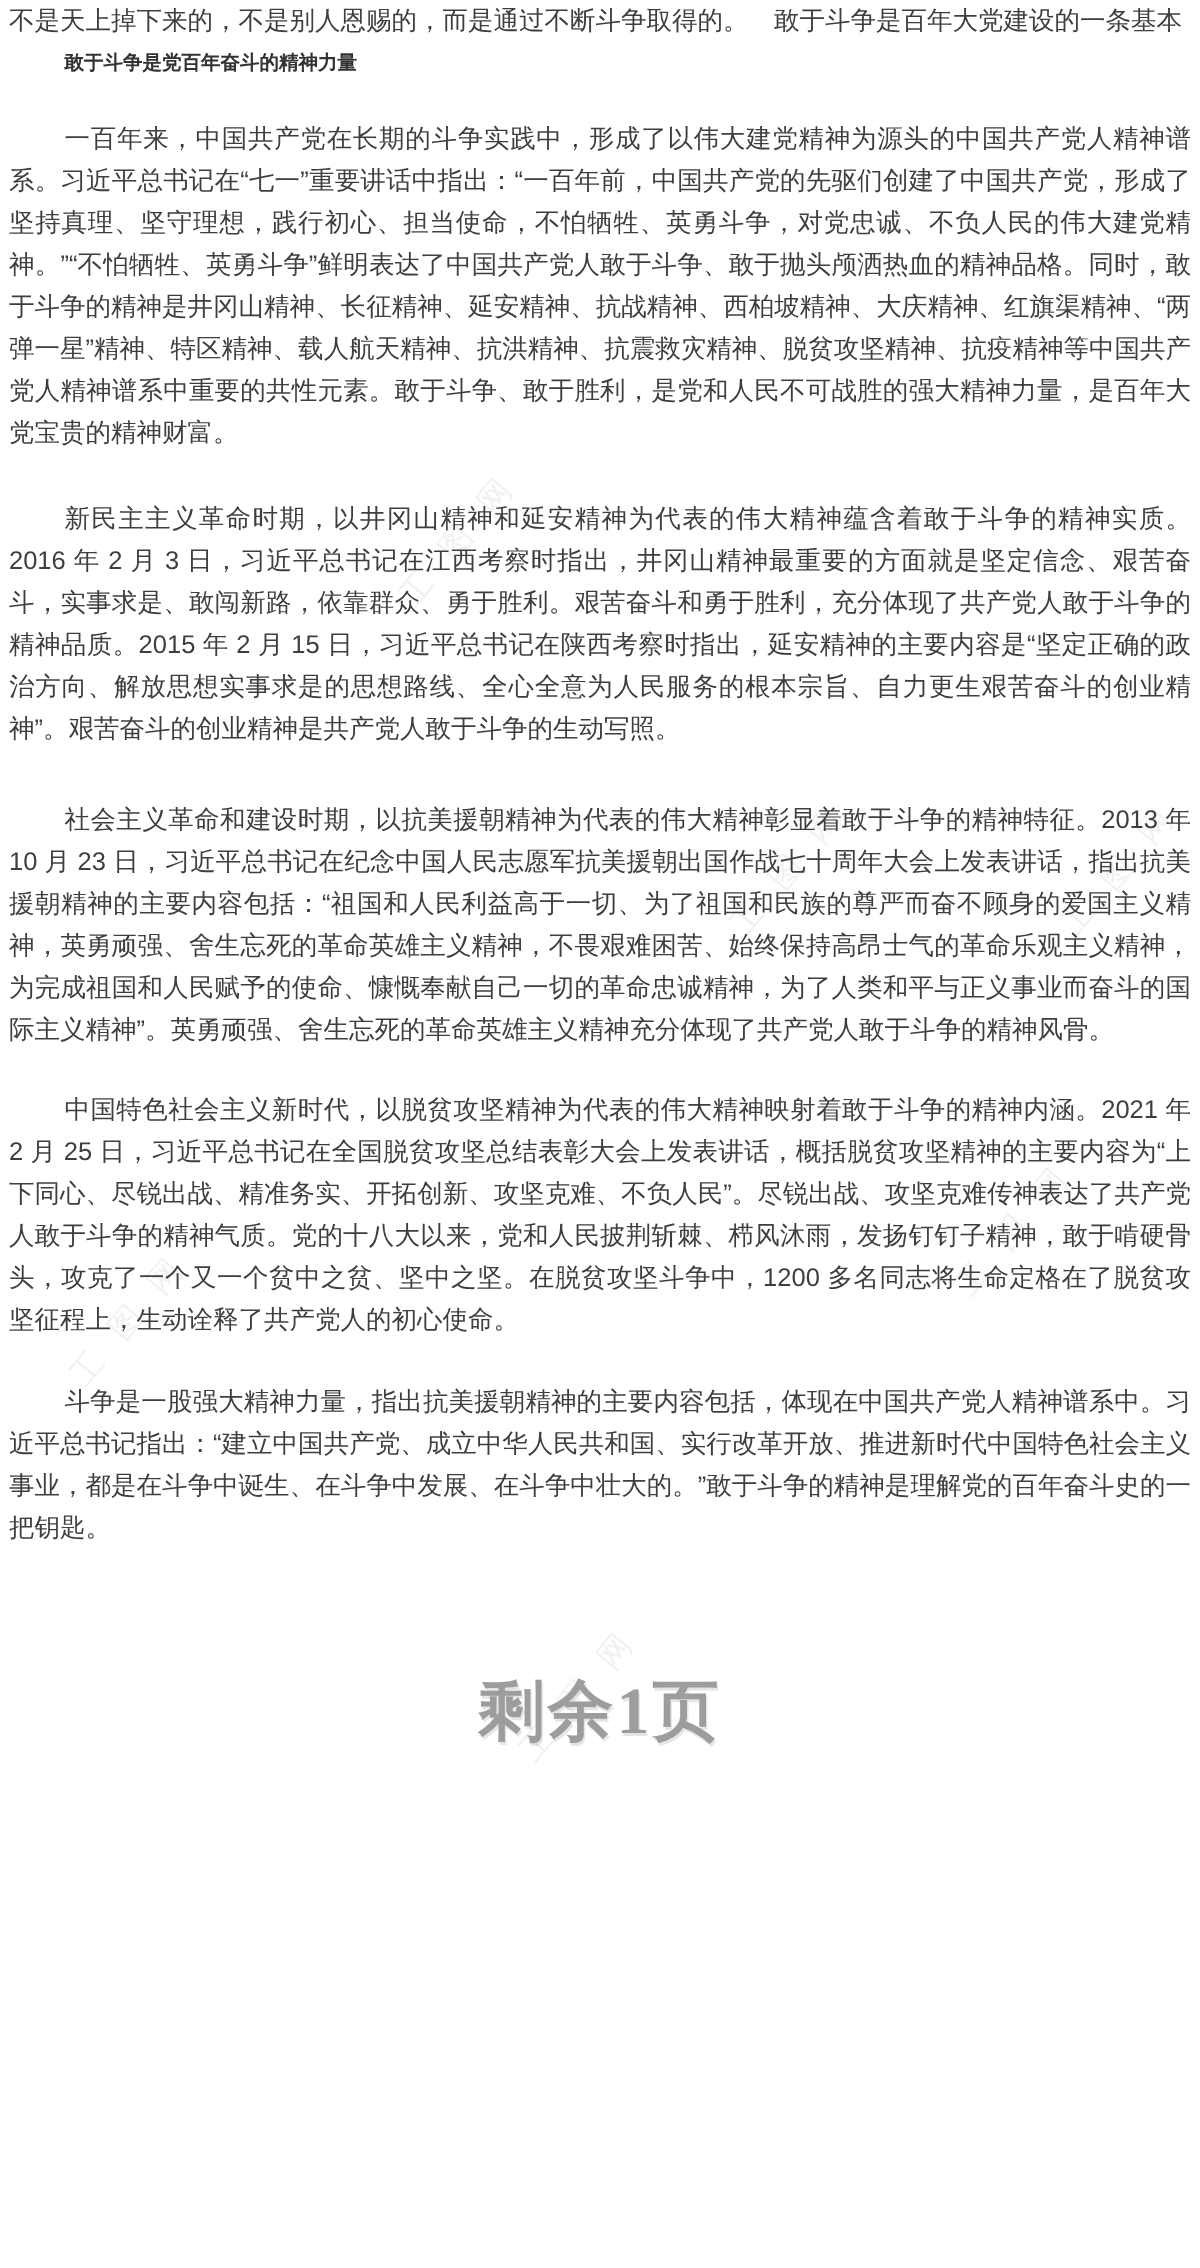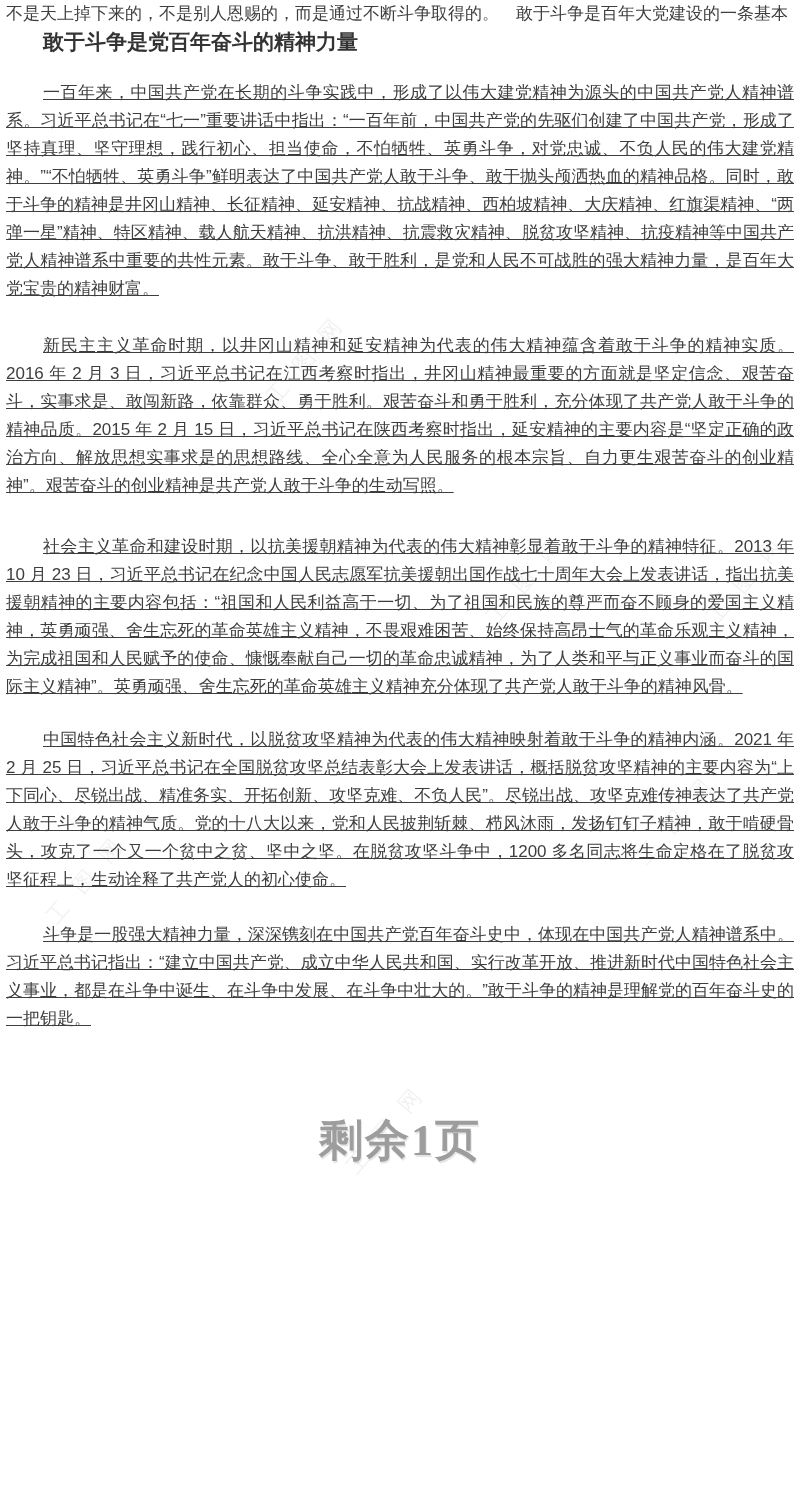--- a/index.html
+++ b/index.html
@@ -28,27 +28,27 @@
   }
   .content p { margin: 0; }
   .clipped-line {
     margin-top: -9px;
     white-space: nowrap;
     text-align: left;
   }
   .opening-para { margin-top: 50px !important; }
   .section-heading {
     margin: 29px 0 0 0;
-    font-size: 21px;
+    font-size: 13px;
     line-height: 28px;
     font-weight: 700;
     text-indent: 37px;
     color: #333333;
   }
-  .body-para { text-indent: 37px; text-decoration: underline; }
+  .body-para { text-indent: 37px; }
   .para-1 { margin-top: 23px !important; }
   .para-2 { margin-top: 29px !important; }
   .para-3 { margin-top: 33px !important; }
   .para-4 { margin-top: 28px !important; }
   .para-5 { margin-top: 25px !important; }
   .para-6 { margin-top: 27px !important; }
   .watermark-layer {
     position: absolute;
     inset: 0;
     z-index: 1;
@@ -100,20 +100,20 @@
     <span class="wm wm6">工图网</span>
   </div>
 
   <div class="content">
     <p class="clipped-line">不是天上掉下来的，不是别人恩赐的，而是通过不断斗争取得的。　敢于斗争是百年大党建设的一条基本</p>
     <p class="section-heading">敢于斗争是党百年奋斗的精神力量</p>
     <p class="body-para para-1">一百年来，中国共产党在长期的斗争实践中，形成了以伟大建党精神为源头的中国共产党人精神谱系。习近平总书记在“七一”重要讲话中指出：“一百年前，中国共产党的先驱们创建了中国共产党，形成了坚持真理、坚守理想，践行初心、担当使命，不怕牺牲、英勇斗争，对党忠诚、不负人民的伟大建党精神。”“不怕牺牲、英勇斗争”鲜明表达了中国共产党人敢于斗争、敢于抛头颅洒热血的精神品格。同时，敢于斗争的精神是井冈山精神、长征精神、延安精神、抗战精神、西柏坡精神、大庆精神、红旗渠精神、“两弹一星”精神、特区精神、载人航天精神、抗洪精神、抗震救灾精神、脱贫攻坚精神、抗疫精神等中国共产党人精神谱系中重要的共性元素。敢于斗争、敢于胜利，是党和人民不可战胜的强大精神力量，是百年大党宝贵的精神财富。</p>
     <p class="body-para para-2">新民主主义革命时期，以井冈山精神和延安精神为代表的伟大精神蕴含着敢于斗争的精神实质。2016 年 2 月 3 日，习近平总书记在江西考察时指出，井冈山精神最重要的方面就是坚定信念、艰苦奋斗，实事求是、敢闯新路，依靠群众、勇于胜利。艰苦奋斗和勇于胜利，充分体现了共产党人敢于斗争的精神品质。2015 年 2 月 15 日，习近平总书记在陕西考察时指出，延安精神的主要内容是“坚定正确的政治方向、解放思想实事求是的思想路线、全心全意为人民服务的根本宗旨、自力更生艰苦奋斗的创业精神”。艰苦奋斗的创业精神是共产党人敢于斗争的生动写照。</p>
     <p class="body-para para-3">社会主义革命和建设时期，以抗美援朝精神为代表的伟大精神彰显着敢于斗争的精神特征。2013 年 10 月 23 日，习近平总书记在纪念中国人民志愿军抗美援朝出国作战七十周年大会上发表讲话，指出抗美援朝精神的主要内容包括：“祖国和人民利益高于一切、为了祖国和民族的尊严而奋不顾身的爱国主义精神，英勇顽强、舍生忘死的革命英雄主义精神，不畏艰难困苦、始终保持高昂士气的革命乐观主义精神，为完成祖国和人民赋予的使命、慷慨奉献自己一切的革命忠诚精神，为了人类和平与正义事业而奋斗的国际主义精神”。英勇顽强、舍生忘死的革命英雄主义精神充分体现了共产党人敢于斗争的精神风骨。</p>
     <p class="body-para para-5">中国特色社会主义新时代，以脱贫攻坚精神为代表的伟大精神映射着敢于斗争的精神内涵。2021 年 2 月 25 日，习近平总书记在全国脱贫攻坚总结表彰大会上发表讲话，概括脱贫攻坚精神的主要内容为“上下同心、尽锐出战、精准务实、开拓创新、攻坚克难、不负人民”。尽锐出战、攻坚克难传神表达了共产党人敢于斗争的精神气质。党的十八大以来，党和人民披荆斩棘、栉风沐雨，发扬钉钉子精神，敢于啃硬骨头，攻克了一个又一个贫中之贫、坚中之坚。在脱贫攻坚斗争中，1200 多名同志将生命定格在了脱贫攻坚征程上，生动诠释了共产党人的初心使命。</p>
-    <p class="body-para para-6">斗争是一股强大精神力量，深深镌刻在中国共产党百年奋斗史中，体现在中国共产党人精神谱系中。习近平总书记指出：“建立中国共产党、成立中华人民共和国、实行改革开放、推进新时代中国特色社会主义事业，都是在斗争中诞生、在斗争中发展、在斗争中壮大的。”敢于斗争的精神是理解党的百年奋斗史的一把钥匙。</p>
+    <p class="body-para para-6">斗争是一股强大精神力量，指出抗美援朝精神的主要内容包括，体现在中国共产党人精神谱系中。习近平总书记指出：“建立中国共产党、成立中华人民共和国、实行改革开放、推进新时代中国特色社会主义事业，都是在斗争中诞生、在斗争中发展、在斗争中壮大的。”敢于斗争的精神是理解党的百年奋斗史的一把钥匙。</p>
   </div>
 
   <div class="preview-footer">
     <span>剩余1页</span>
   </div>
 
 </div>
 
 </body></html>

